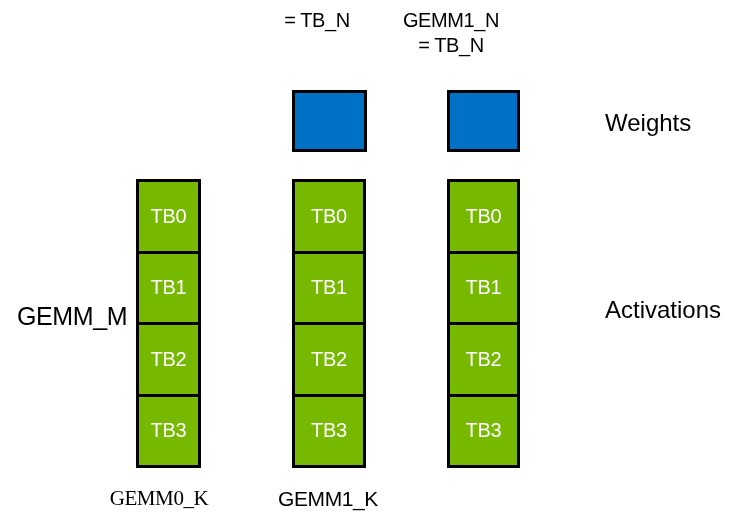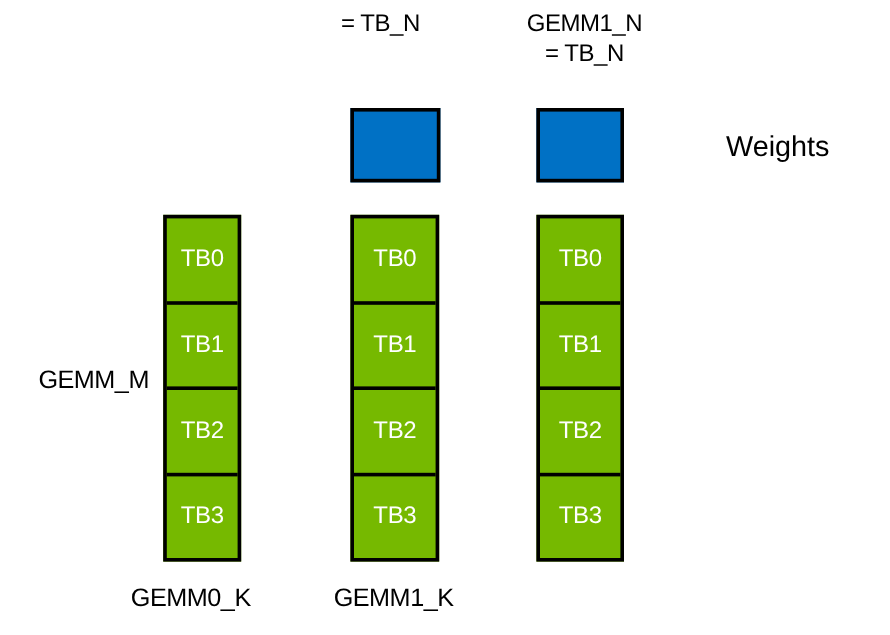--- a/index.html
+++ b/index.html
@@ -24,39 +24,39 @@
     line-height: 25px;
     white-space: nowrap;
   }
   .top-label {
     position: absolute;
     width: 150px;
     text-align: center;
     top: 8px;
   }
   .top-label-0 { left: 242px; }
-  .top-label-1 { left: 412px; }
+  .top-label-1 { left: 376px; }
   .side-label {
     position: absolute;
     font-size: 24px;
     white-space: nowrap;
   }
   .weights-label     { left: 605px; top: 109px; }
   .activations-label { left: 605px; top: 296px; }
-  .gemm-m-label      { left: 32px;  top: 304px; font-size: 21px; letter-spacing: -0.4px; }
+  .gemm-m-label      { left: 17px;  top: 304px; font-size: 25px; letter-spacing: -0.4px; }
   .bottom-label {
     position: absolute;
     top: 486px;
     width: 120px;
     text-align: center;
     font-size: 21px;
     letter-spacing: -0.4px;
     white-space: nowrap;
   }
-  .bottom-label-0 { left: 99px; }
+  .bottom-label-0 { left: 99px; font-family: Liberation Serif, serif; }
   .bottom-label-1 { left: 268px; }
   
   .weights-block {
     position: absolute;
     top: 90px;
     height: 62px;
     box-sizing: border-box;
     border: 3px solid var(--outline, #000000);
     background: var(--weights-fill, #0071C5);
   }
@@ -99,20 +99,21 @@
   </div>
   <div class="top-label top-label-1 din">
     <div>GEMM1_N</div>
     <div>= TB_N</div>
   </div>
 
   <div class="weights-block weights-block-0"></div>
   <div class="weights-block weights-block-1"></div>
 
   <div class="side-label weights-label">Weights</div>
+  <div class="side-label activations-label">Activations</div>
 
   <div class="side-label gemm-m-label din">GEMM_M</div>
 
   <div class="col col-0">
     <div class="tb">
         <span class="tb-label">TB0</span>
       </div>
     <div class="tb">
         <span class="tb-label">TB1</span>
       </div>

